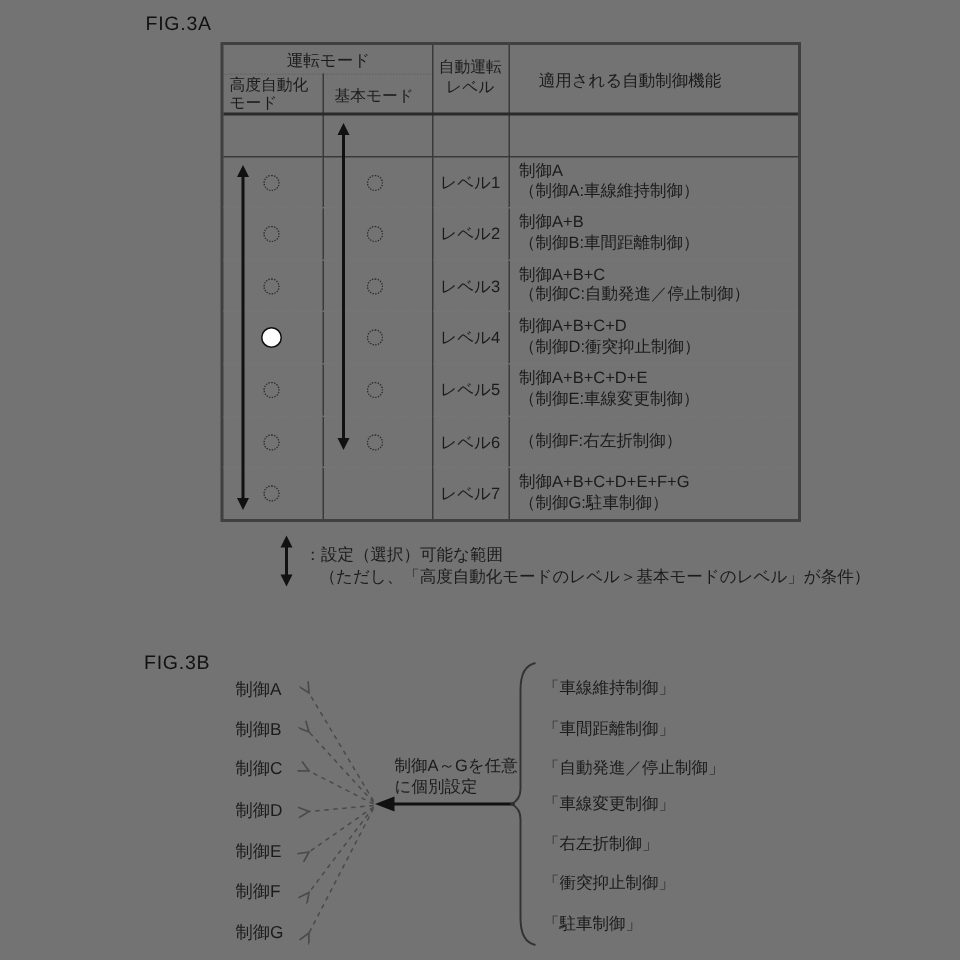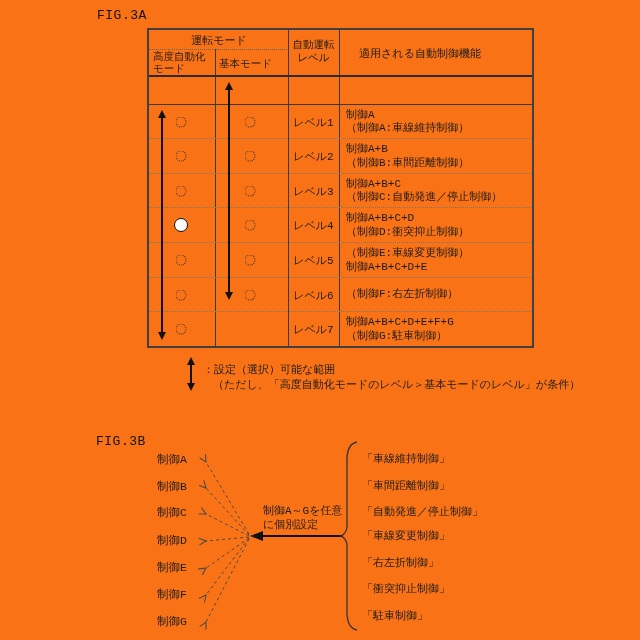--- a/index.html
+++ b/index.html
@@ -1,33 +1,33 @@
 <!DOCTYPE html>
 <html><head>
 <meta charset="utf-8">
 <style>
   html,body{margin:0;padding:0;background:#fff;}
   .canvas{
-    position:relative;width:640px;height:640px;background:#f97316;
-    font-family:Liberation Mono, monospace;color:#1b1b1b;
+    position:relative;width:640px;height:640px;background:#737373;
+    font-family:Liberation Sans, sans-serif;color:#1b1b1b;
     overflow:hidden;
   }
   .fig-label{position:absolute;font-size:13px;letter-spacing:.5px;color:#111;}
 
   
   .tbl{position:absolute;left:147px;top:28px;width:387px;height:320px;border:2px solid #404040;box-sizing:border-box;}
   .vline{position:absolute;width:1px;background:#3a3a3a;}
   .v1{left:66px;top:19px;bottom:0;}
   .v2{left:139px;top:0;bottom:0;}
   .v3{left:190px;top:0;bottom:0;}
   .dotline{position:absolute;left:0;top:19px;width:140px;border-top:1px dotted #666;}
   .hb{position:absolute;left:0;top:45px;width:100%;height:2px;background:#2a2a2a;}
   .h-driving{position:absolute;left:0;top:3px;width:140px;text-align:center;font-size:11px;}
   .h-adv{position:absolute;left:4px;top:21px;font-size:10.5px;line-height:12px;}
-  .h-basic{position:absolute;left:50px;top:27px;width:73px;text-align:right;font-size:10.5px;}
+  .h-basic{position:absolute;left:74px;top:27px;width:73px;text-align:left;font-size:10.5px;}
   .h-lvl{position:absolute;left:139px;top:9px;width:51px;text-align:center;font-size:10.5px;line-height:13px;}
   .h-fn{position:absolute;left:190px;top:16px;width:162px;text-align:center;font-size:11px;}
 
   .trow{position:absolute;left:0;width:100%;box-sizing:border-box;}
   .bt-solid{border-top:1px solid #3a3a3a;}
   .bt-dot{border-top:1px dotted #777;}
   .lvl{position:absolute;left:139px;width:51px;top:50%;transform:translateY(-50%);text-align:center;font-size:11px;}
   .fn{position:absolute;left:197px;right:3px;top:50%;transform:translateY(-50%);font-size:11px;line-height:13.5px;}
 
   .mark{position:absolute;top:50%;transform:translate(-50%,-50%);border-radius:50%;box-sizing:border-box;}
@@ -115,22 +115,22 @@
       <div class="fn">
         <div>制御A+B+C+D</div>
         <div>（制御D:衝突抑止制御）</div>
       </div>
     </div>
     <div class="trow bt-dot" style="top:212px;height:35px;">
       <span class="mark adv" data-mark="dotted"></span>
       <span class="mark bas" data-mark="dotted"></span>
       <span class="lvl">レベル5</span>
       <div class="fn">
+        <div>制御A+B+C+D+E</div>
         <div>（制御E:車線変更制御）</div>
-        <div>制御A+B+C+D+E</div>
       </div>
     </div>
     <div class="trow bt-dot" style="top:247px;height:34px;">
       <span class="mark adv" data-mark="dotted"></span>
       <span class="mark bas" data-mark="dotted"></span>
       <span class="lvl">レベル6</span>
       <div class="fn">
         <div>（制御F:右左折制御）</div>
       </div>
     </div>

